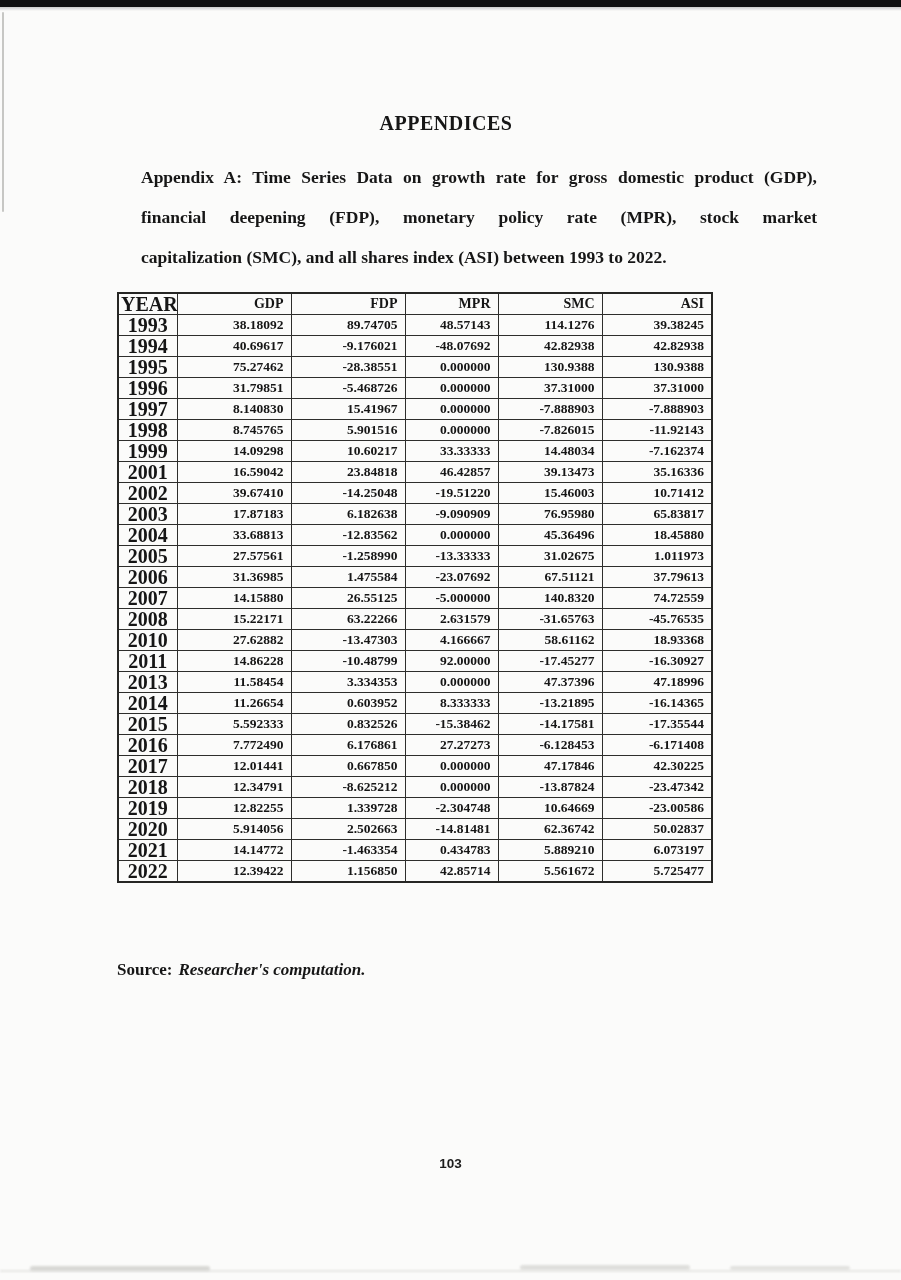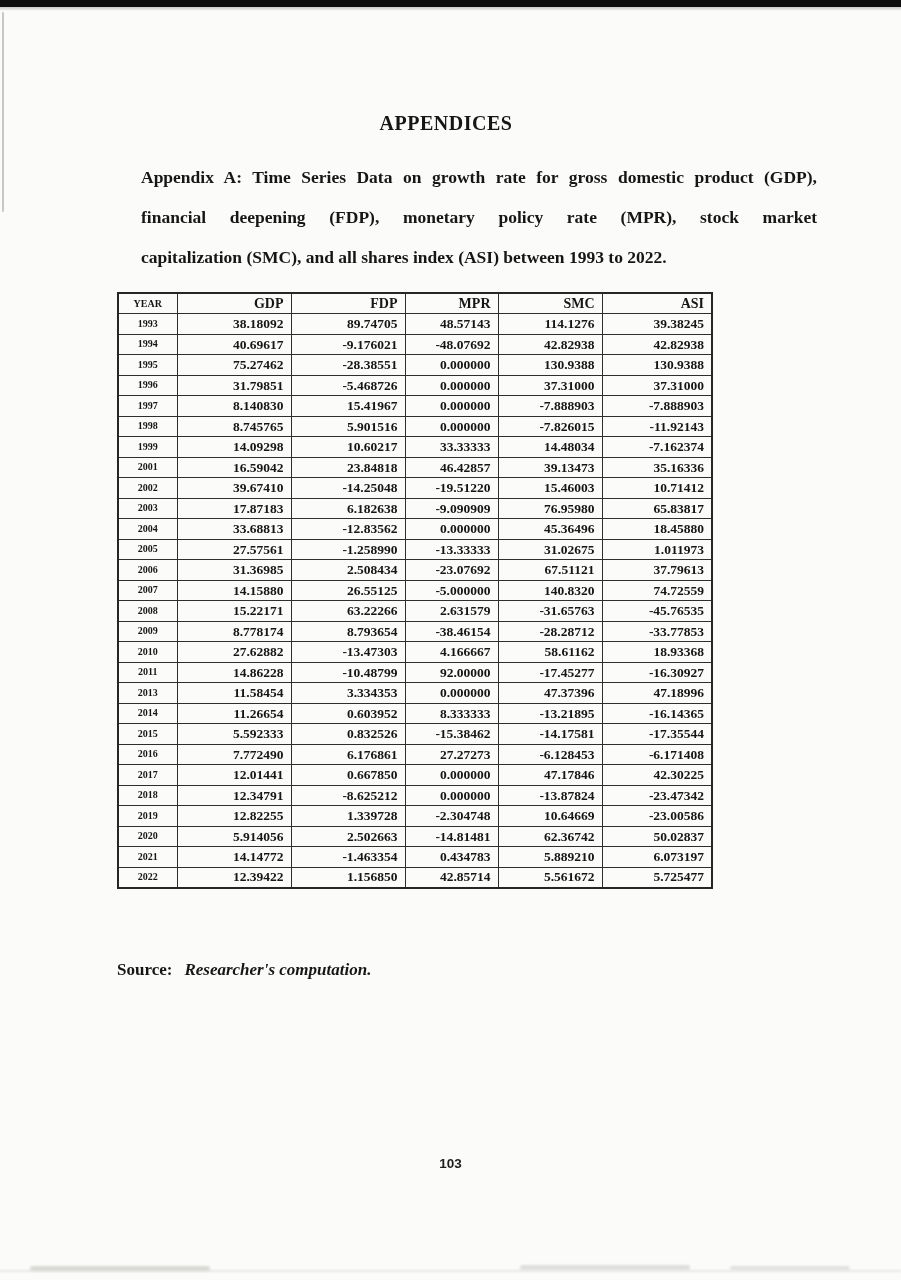--- a/index.html
+++ b/index.html
@@ -63,29 +63,29 @@
     border: 1px solid #2e2e2c;
     height: 20.5px;
     font-weight: bold;
     font-size: 13.5px;
     line-height: 1;
     padding: 0 7px 0 2px;
     white-space: nowrap;
     overflow: hidden;
   }
   table.data-table { border: 2px solid #262624; }
-  table.data-table .year-col { text-align: center; padding: 0 2px; font-size: 10px; }
+  table.data-table .year-col { text-align: center; padding: 0 2px; font-size: 20px; }
   table.data-table .num-col  { text-align: right; }
   table.data-table thead th  { font-size: 14px; }
 
   .source-note {
     position: absolute; top: 960px; left: 117px;
     font-size: 17px; font-weight: bold;
   }
-  .source-note .src-text { font-style: italic; margin-left: 12px; }
+  .source-note .src-text { font-style: italic; margin-left: 6px; }
 
   .page-number {
     position: absolute; top: 1156px; left: 0; width: 901px;
     text-align: center;
     font-family: "Liberation Sans", sans-serif;
     font-size: 13.5px; font-weight: bold; color: #1c1c1c;
   }
 </style>
 </head>
 <body>
@@ -227,21 +227,21 @@
         <td class="year-col">2005</td>
         <td class="num-col">27.57561</td>
         <td class="num-col">-1.258990</td>
         <td class="num-col">-13.33333</td>
         <td class="num-col">31.02675</td>
         <td class="num-col">1.011973</td>
       </tr>
       <tr>
         <td class="year-col">2006</td>
         <td class="num-col">31.36985</td>
-        <td class="num-col">2.508434</td>
+        <td class="num-col">1.475584</td>
         <td class="num-col">-23.07692</td>
         <td class="num-col">67.51121</td>
         <td class="num-col">37.79613</td>
       </tr>
       <tr>
         <td class="year-col">2007</td>
         <td class="num-col">14.15880</td>
         <td class="num-col">26.55125</td>
         <td class="num-col">-5.000000</td>
         <td class="num-col">140.8320</td>
@@ -249,28 +249,20 @@
       </tr>
       <tr>
         <td class="year-col">2008</td>
         <td class="num-col">15.22171</td>
         <td class="num-col">63.22266</td>
         <td class="num-col">2.631579</td>
         <td class="num-col">-31.65763</td>
         <td class="num-col">-45.76535</td>
       </tr>
       <tr>
-        <td class="year-col">2009</td>
-        <td class="num-col">8.778174</td>
-        <td class="num-col">8.793654</td>
-        <td class="num-col">-38.46154</td>
-        <td class="num-col">-28.28712</td>
-        <td class="num-col">-33.77853</td>
-      </tr>
-      <tr>
         <td class="year-col">2010</td>
         <td class="num-col">27.62882</td>
         <td class="num-col">-13.47303</td>
         <td class="num-col">4.166667</td>
         <td class="num-col">58.61162</td>
         <td class="num-col">18.93368</td>
       </tr>
       <tr>
         <td class="year-col">2011</td>
         <td class="num-col">14.86228</td>

